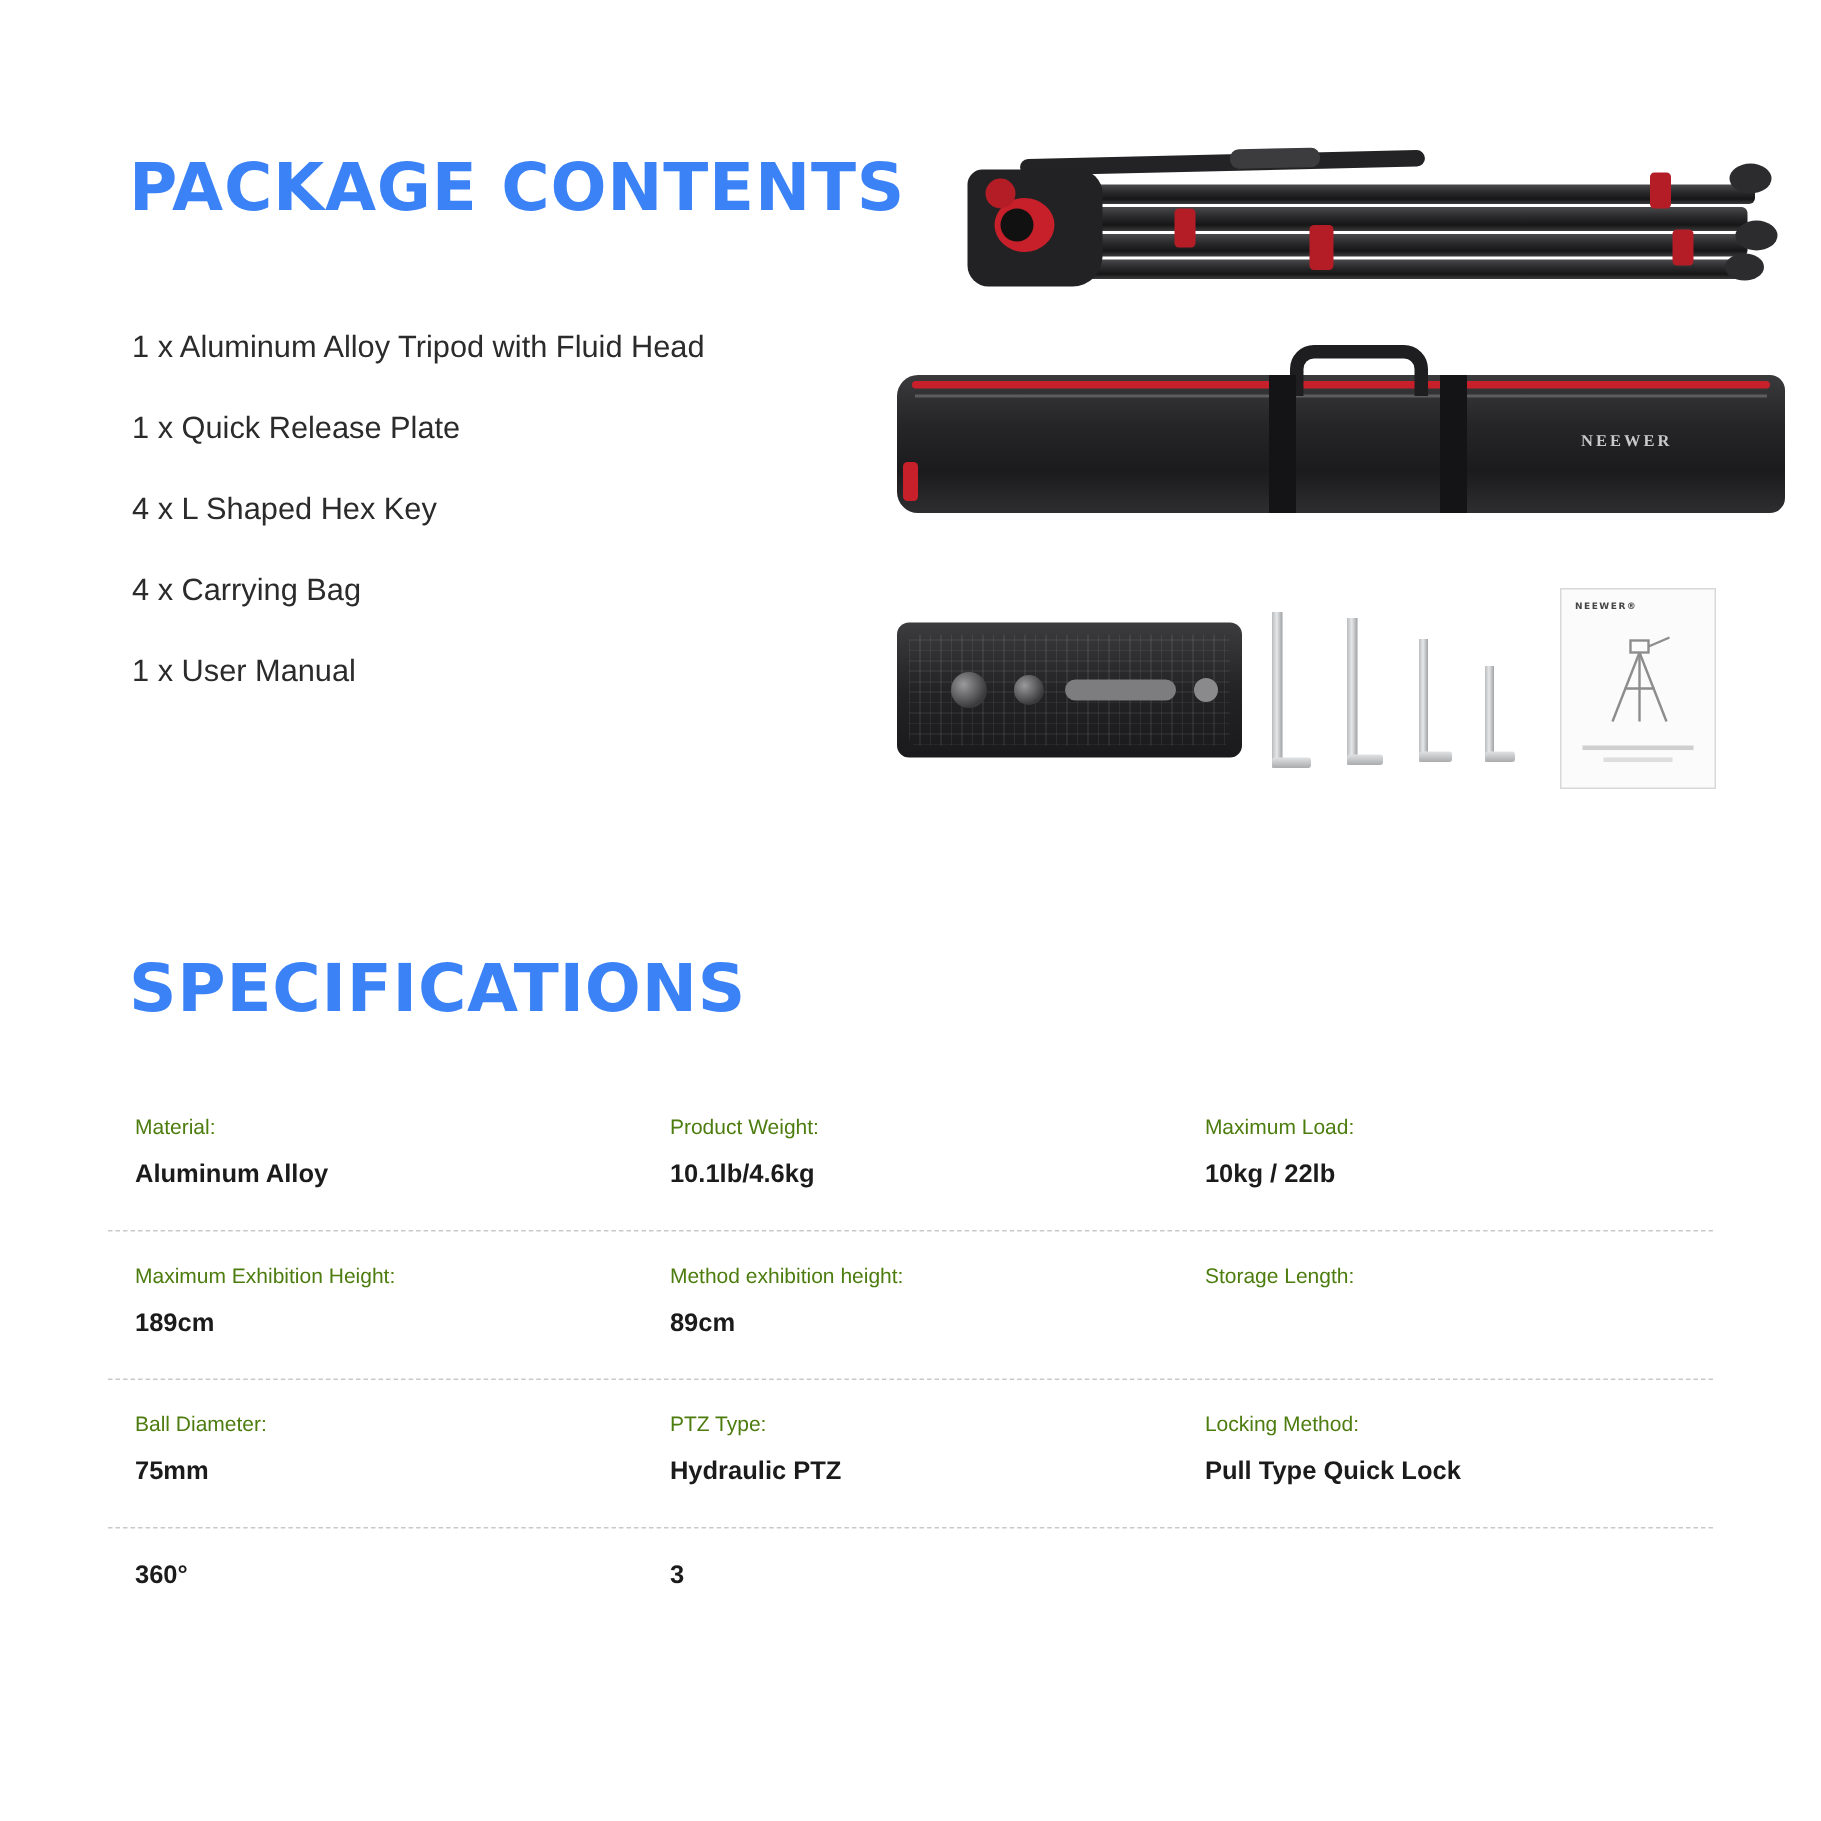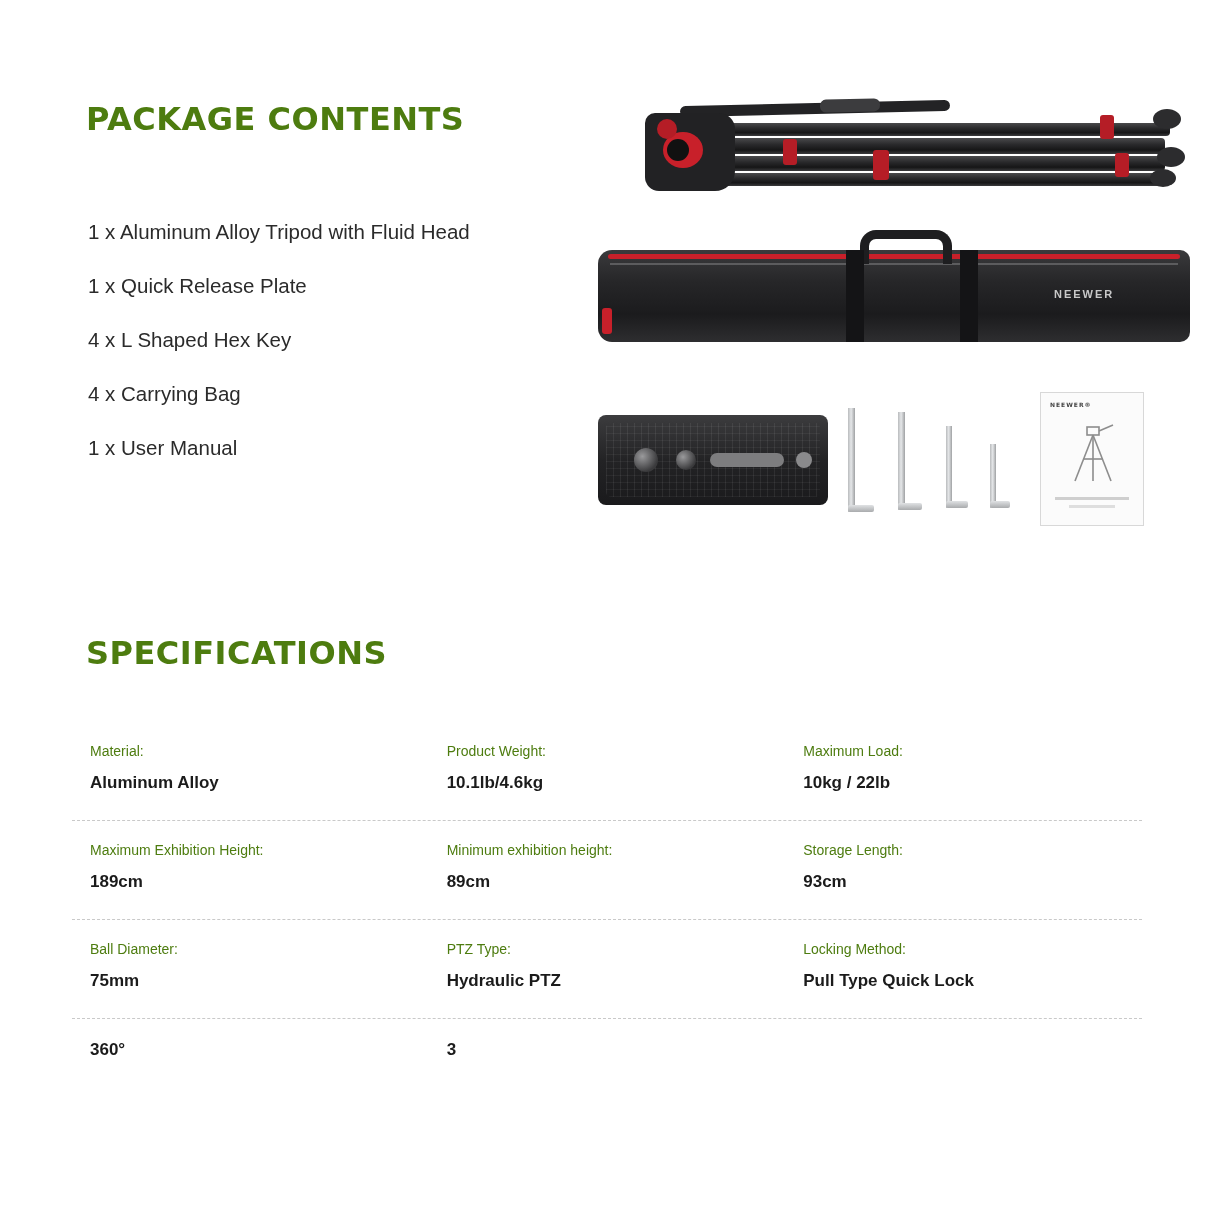--- a/index.html
+++ b/index.html
@@ -18,23 +18,23 @@
   .page {
     position: relative;
     width: 1214px;
     height: 1214px;
   }
 
   
   .section-title {
     font-family: "DejaVu Sans", sans-serif;
     font-weight: bold;
-    font-size: 32px;
+    font-size: 44px;
     letter-spacing: 0.5px;
-    color: #4d7c0f;
+    color: #3b82f6;
     text-transform: uppercase;
     text-align: right;
   }
 
   #package-title {
     position: absolute;
     left: 86px;
     top: 100px;
   }
 
@@ -216,21 +216,21 @@
   }
   .bag .strap-band.b1 { left: 248px; }
   .bag .strap-band.b2 { left: 362px; }
   .bag .logo {
     position: absolute;
     left: 456px;
     top: 58px;
     font-size: 11px;
     letter-spacing: 2px;
     color: #c9c9c9;
-    font-family: Liberation Sans, sans-serif;
+    font-family: Liberation Serif, serif;
     font-weight: bold;
   }
   .bag .pull {
     position: absolute;
     left: 4px;
     top: 78px;
     width: 10px;
     height: 26px;
     background: #c8202a;
     border-radius: 3px;
@@ -482,26 +482,25 @@
         <div class="spec-value">10kg / 22lb</div>
       </div>
     </div>
 
     <div class="spec-row">
       <div class="spec-cell">
         <div class="spec-label">Maximum Exhibition Height:</div>
         <div class="spec-value">189cm</div>
       </div>
       <div class="spec-cell">
-        <div class="spec-label">Minimum exhibition height:</div>
+        <div class="spec-label">Method exhibition height:</div>
         <div class="spec-value">89cm</div>
       </div>
       <div class="spec-cell">
         <div class="spec-label">Storage Length:</div>
-        <div class="spec-value">93cm</div>
       </div>
     </div>
 
     <div class="spec-row">
       <div class="spec-cell">
         <div class="spec-label">Ball Diameter:</div>
         <div class="spec-value">75mm</div>
       </div>
       <div class="spec-cell">
         <div class="spec-label">PTZ Type:</div>

